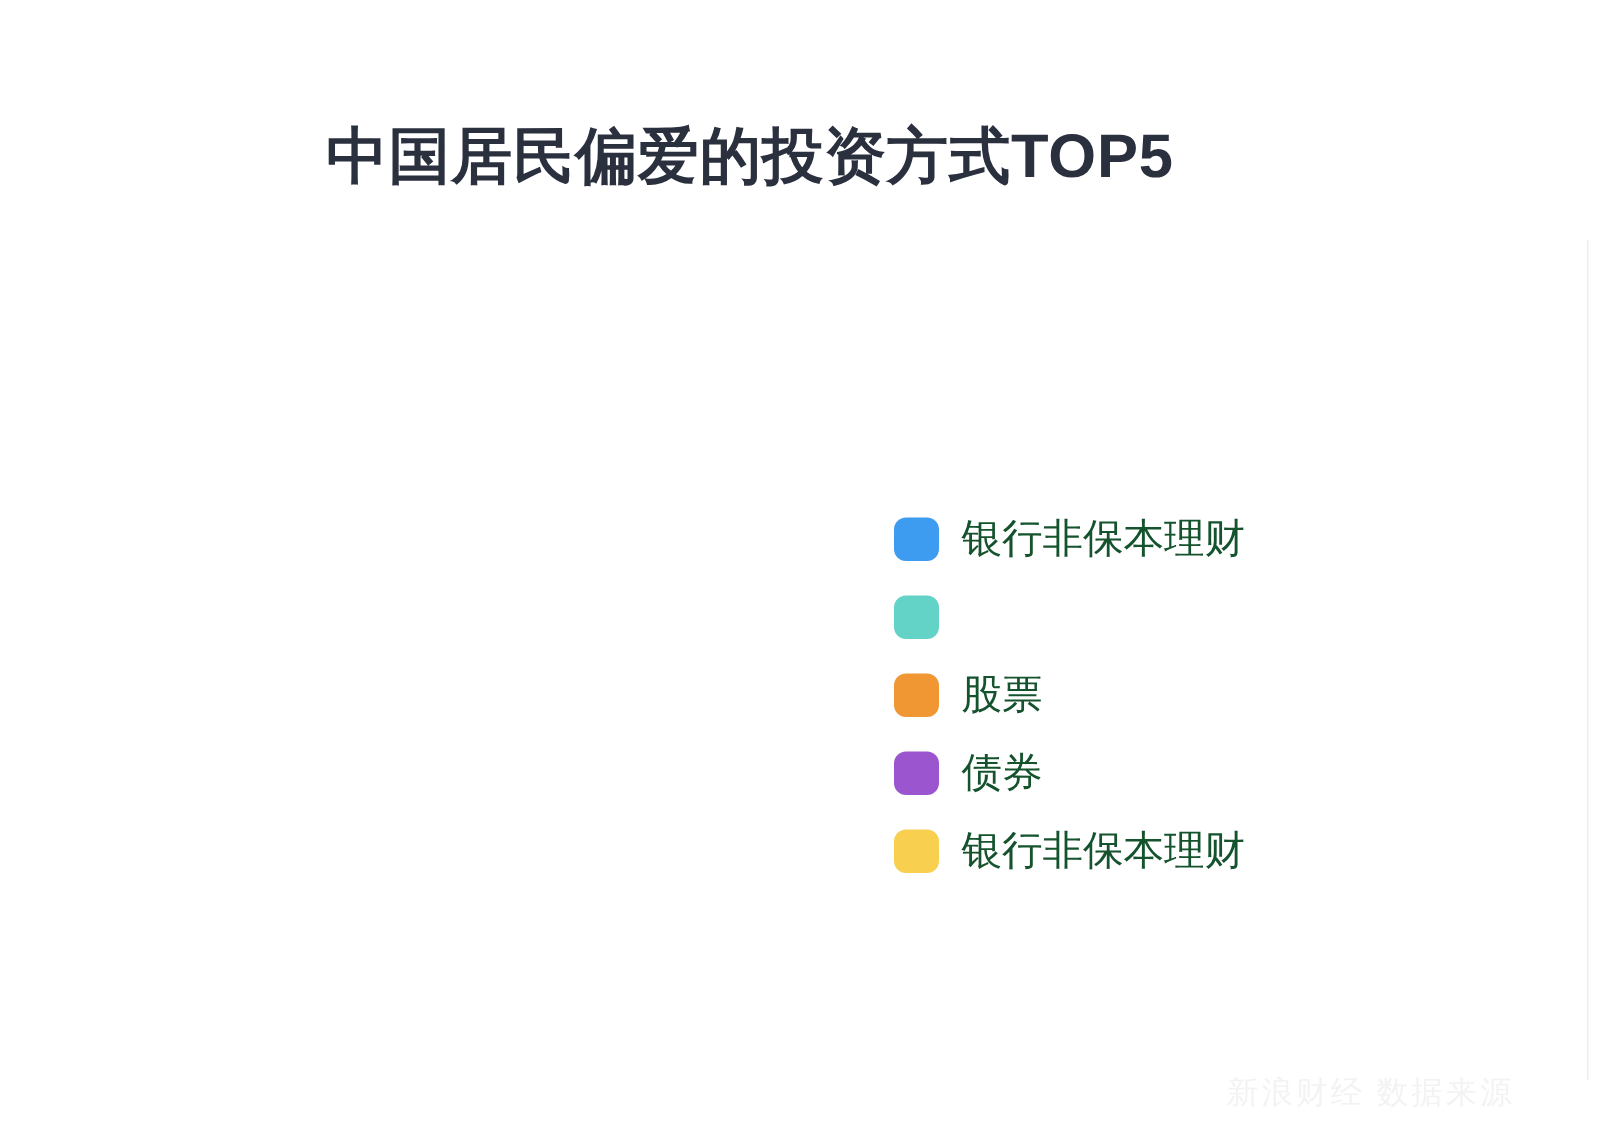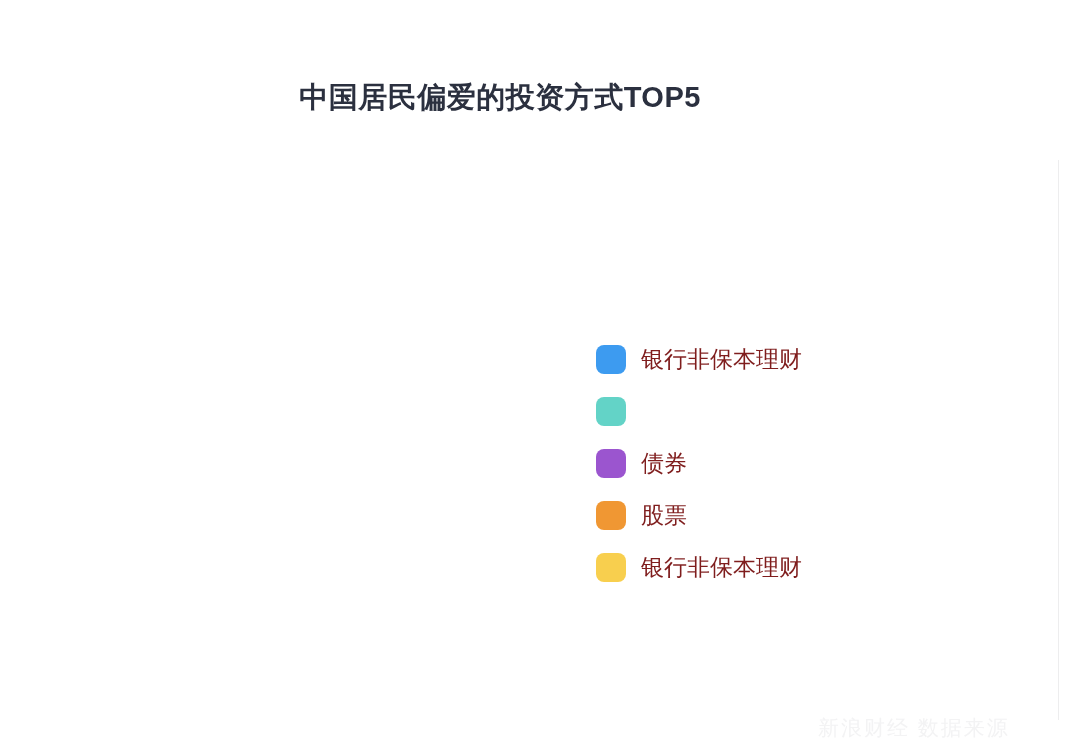--- a/index.html
+++ b/index.html
@@ -26,21 +26,21 @@
 
   
   #chart-title {
     position: absolute;
     left: 0;
     top: 82px;
     width: 1068px;
     text-align: center;
     padding-right: 68px;
     box-sizing: border-box;
-    font-size: 29px;
+    font-size: 41px;
     font-weight: bold;
     color: #2b303f;
     letter-spacing: 0.5px;
     line-height: 1.1;
     white-space: nowrap;
   }
 
   
   #pie-wrap {
     position: absolute;
@@ -83,22 +83,22 @@
     height: 52px;
   }
   .legend-swatch {
     width: 30px;
     height: 29px;
     border-radius: 8px;
     flex: 0 0 auto;
   }
   .legend-label {
     margin-left: 15px;
-    font-size: 23px;
-    color: #7f1d1d;
+    font-size: 27px;
+    color: #14532d;
     font-family: "Liberation Sans", "DejaVu Sans", sans-serif;
     white-space: nowrap;
     line-height: 1;
   }
 
   
   #right-rule {
     position: absolute;
     left: 1058px;
     top: 160px;
@@ -130,26 +130,26 @@
 
   <div id="legend">
       <div class="legend-row">
         <span class="legend-swatch" style="background: rgb(61, 155, 240);"></span>
         <span class="legend-label">银行非保本理财</span>
       </div>
       <div class="legend-row">
         <span class="legend-swatch" style="background: rgb(99, 211, 199);"></span>
       </div>
       <div class="legend-row">
+        <span class="legend-swatch" style="background: rgb(240, 151, 51);"></span>
+        <span class="legend-label">股票</span>
+      </div>
+      <div class="legend-row">
         <span class="legend-swatch" style="background: rgb(155, 85, 207);"></span>
         <span class="legend-label">债券</span>
-      </div>
-      <div class="legend-row">
-        <span class="legend-swatch" style="background: rgb(240, 151, 51);"></span>
-        <span class="legend-label">股票</span>
       </div>
       <div class="legend-row">
         <span class="legend-swatch" style="background: rgb(248, 207, 78);"></span>
         <span class="legend-label">银行非保本理财</span>
       </div>
     </div>
 
   <div id="right-rule"></div>
 
   <div id="watermark">新浪财经 数据来源</div>

